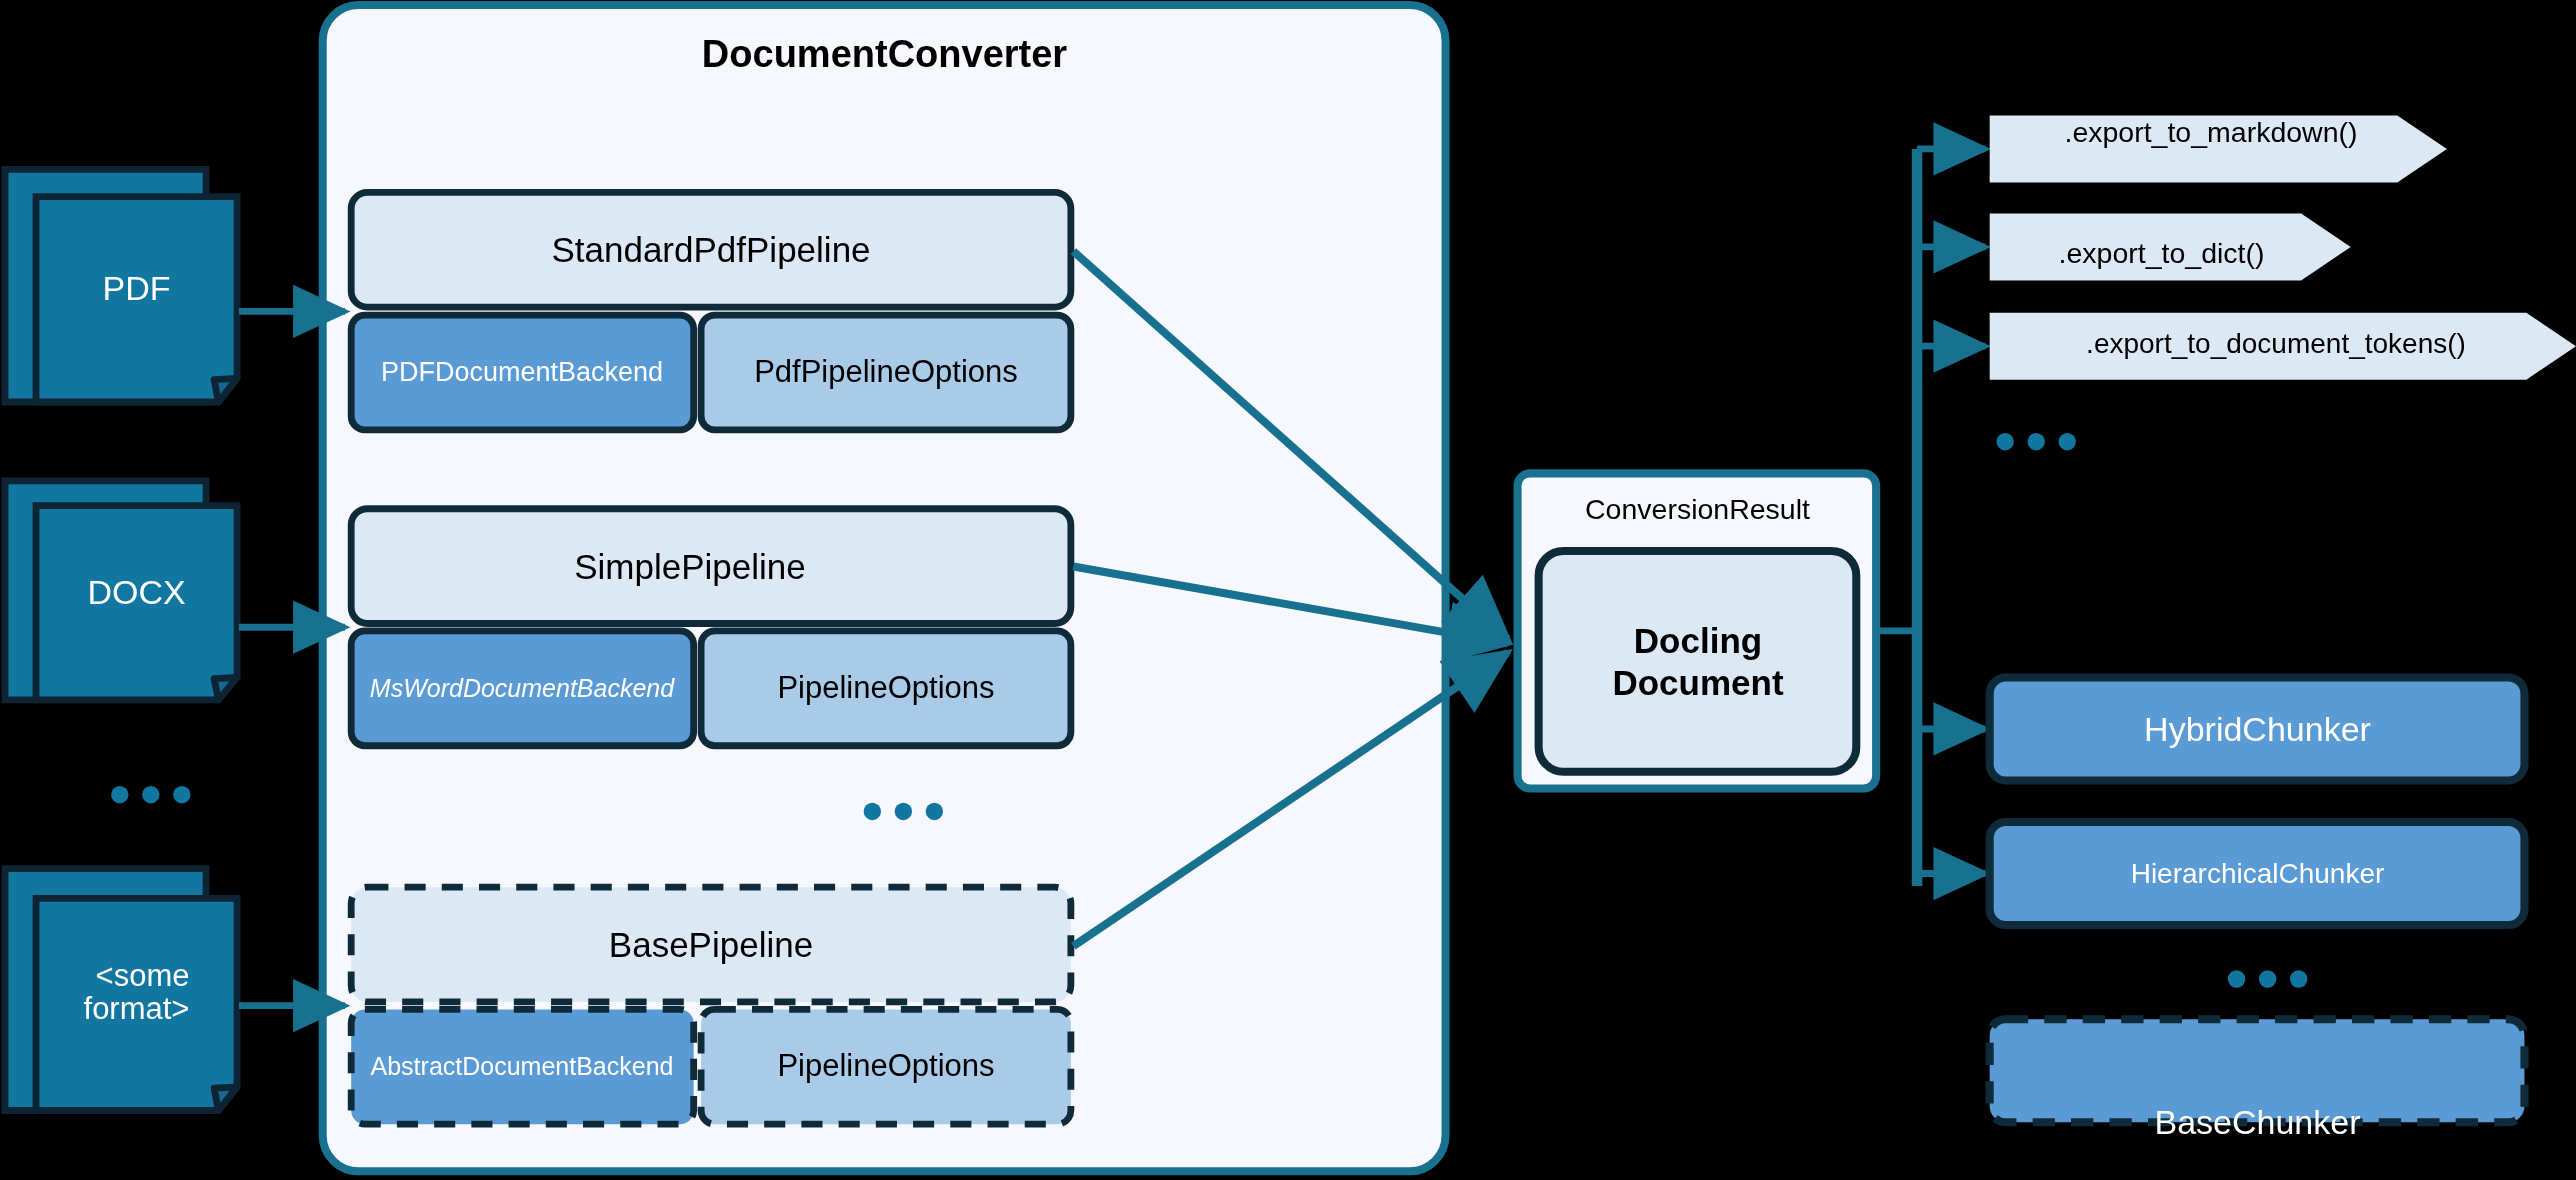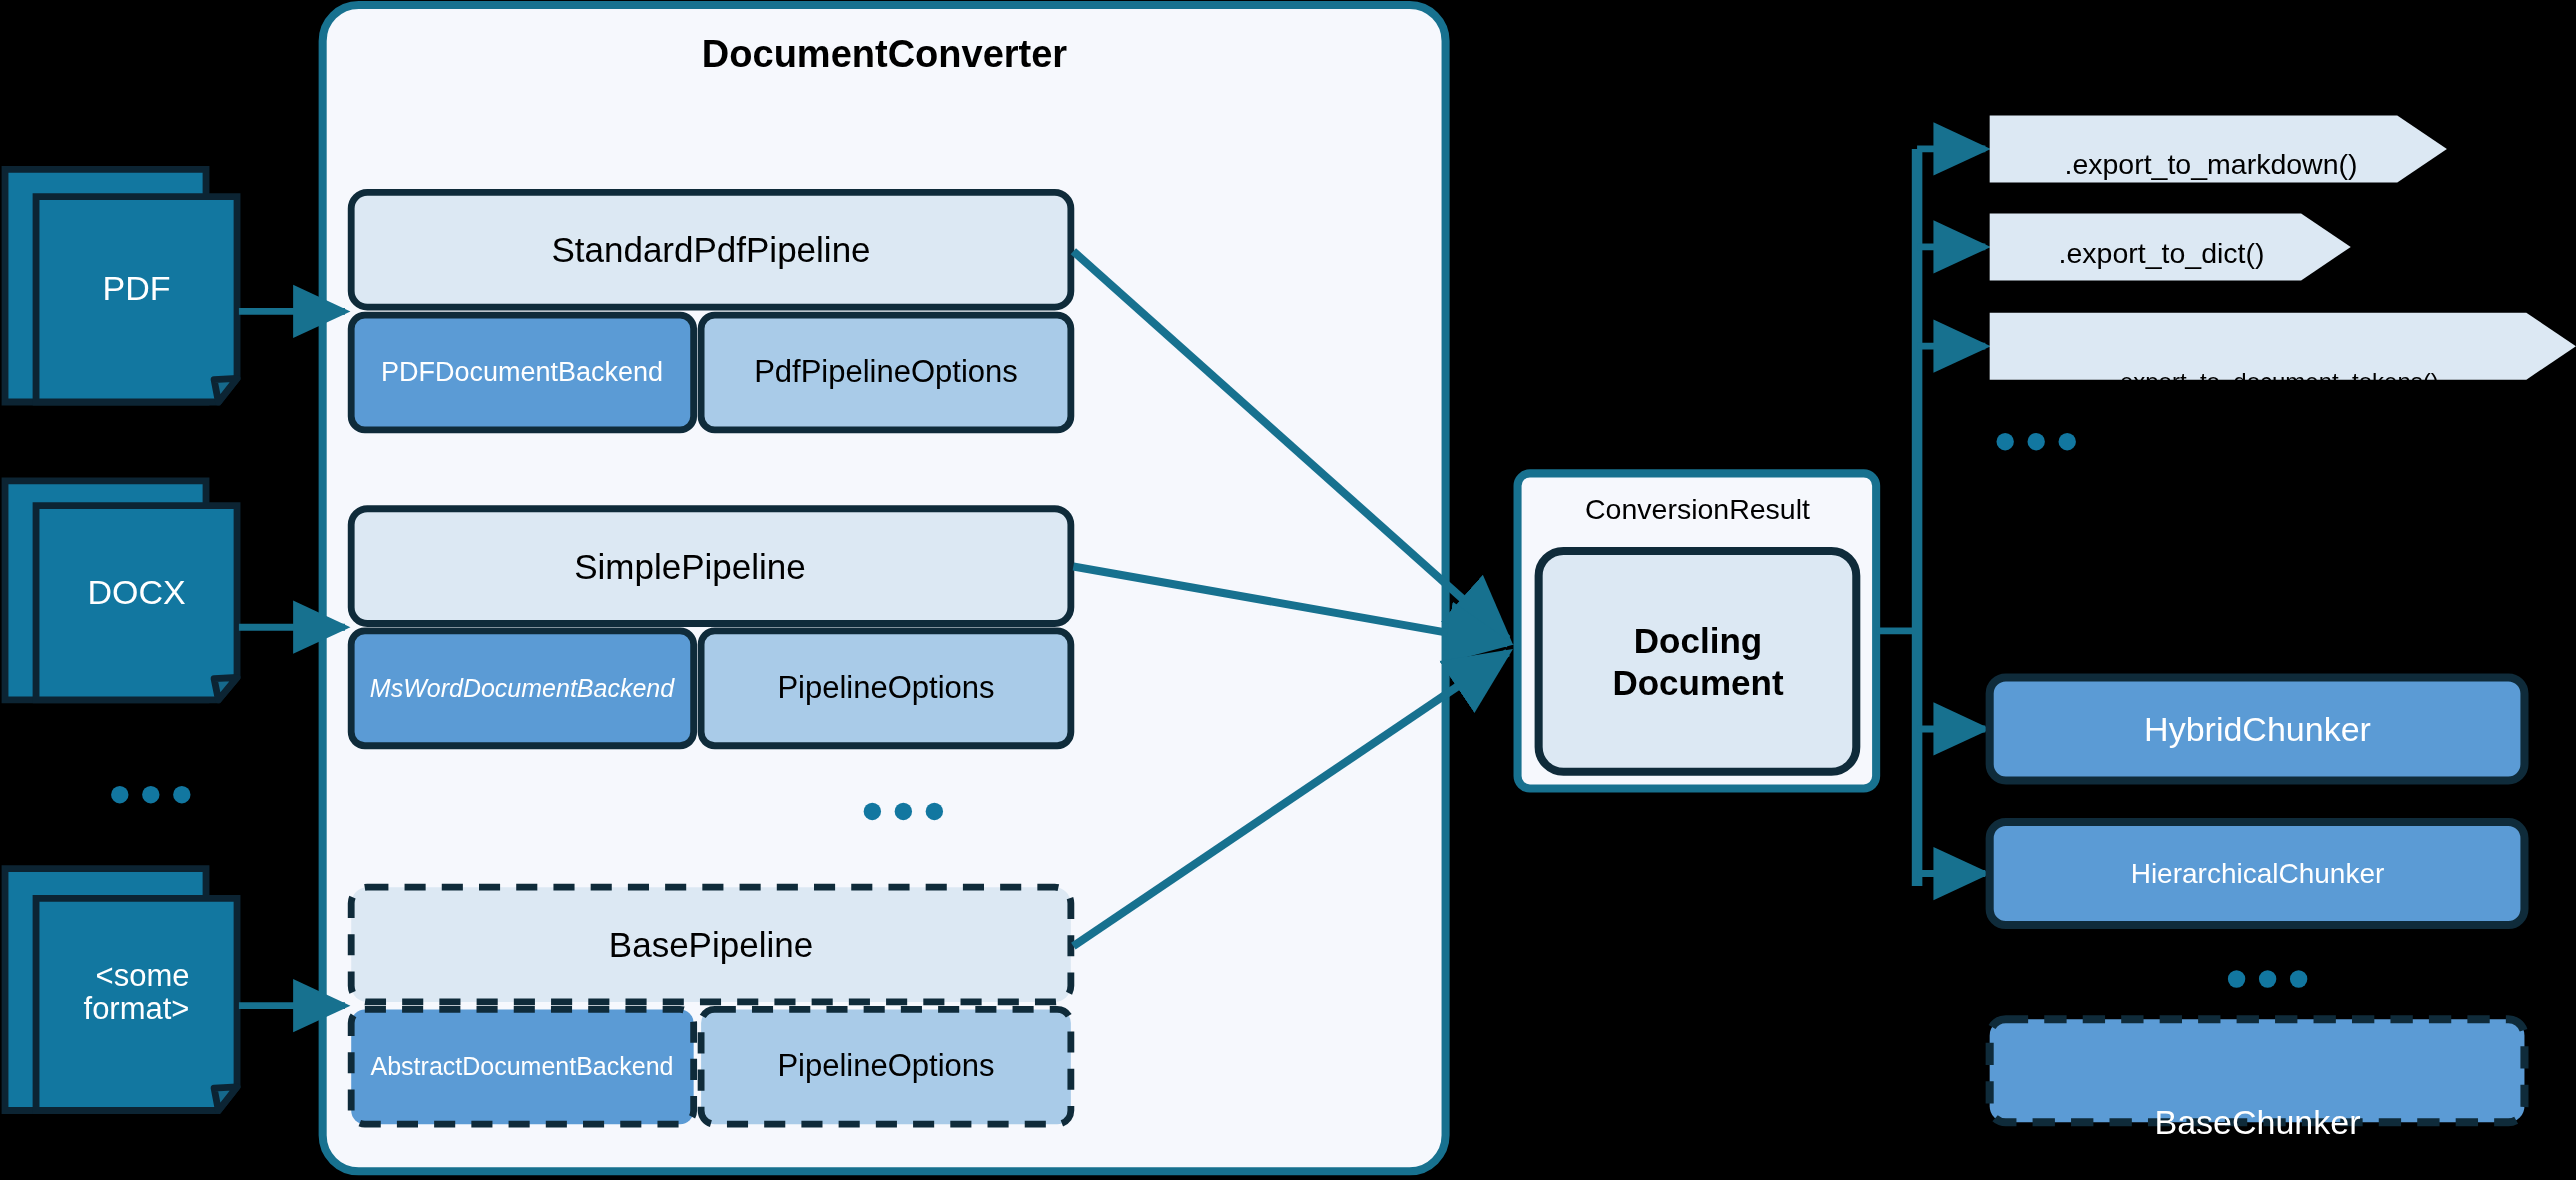--- a/index.html
+++ b/index.html
@@ -134,22 +134,22 @@
   <div class="lbl" style="left:701px;top:631px;width:370px;height:115px;color:#000;font-size:31px;">PipelineOptions</div>
 
   <div class="lbl" style="left:351px;top:887px;width:720px;height:115px;color:#000;font-size:35px;">BasePipeline</div>
   <div class="lbl" style="left:351px;top:1009px;width:342px;height:115px;color:#fff;font-size:25px;">AbstractDocumentBackend</div>
   <div class="lbl" style="left:701px;top:1009px;width:370px;height:115px;color:#000;font-size:31px;">PipelineOptions</div>
 
   <div class="lbl" style="left:1518px;top:490px;width:359px;height:38px;color:#000;font-size:28.5px;">ConversionResult</div>
   <div class="lbl" style="left:1539px;top:551px;width:318px;height:221px;color:#000;font-size:35px;font-weight:bold;line-height:1.18;">Docling
 Document</div>
 
-  <div class="lbl" style="left:2000px;top:131px;width:422px;height:67px;color:#000;font-size:28.5px;">.export_to_markdown()</div>
+  <div class="lbl" style="left:2000px;top:99px;width:422px;height:67px;color:#000;font-size:28.5px;">.export_to_markdown()</div>
   <div class="lbl" style="left:2000px;top:213px;width:323px;height:80px;color:#000;font-size:28.5px;">.export_to_dict()</div>
-  <div class="lbl" style="left:2000px;top:313px;width:552px;height:62px;color:#000;font-size:24px;margin-top:38px;">.export_to_document_tokens()</div>
+  <div class="lbl" style="left:2000px;top:313px;width:552px;height:62px;color:#000;font-size:28px;">.export_to_document_tokens()</div>
 
   <div class="lbl" style="left:1990px;top:678px;width:535px;height:103px;color:#fff;font-size:34px;">HybridChunker</div>
   <div class="lbl" style="left:1990px;top:822px;width:535px;height:103px;color:#fff;font-size:28px;text-align:center;">HierarchicalChunker</div>
   <div class="lbl" style="left:1990px;top:1071px;width:535px;height:103px;color:#fff;font-size:34px;">BaseChunker</div>
 
 </div>
 
 
 </body></html>

